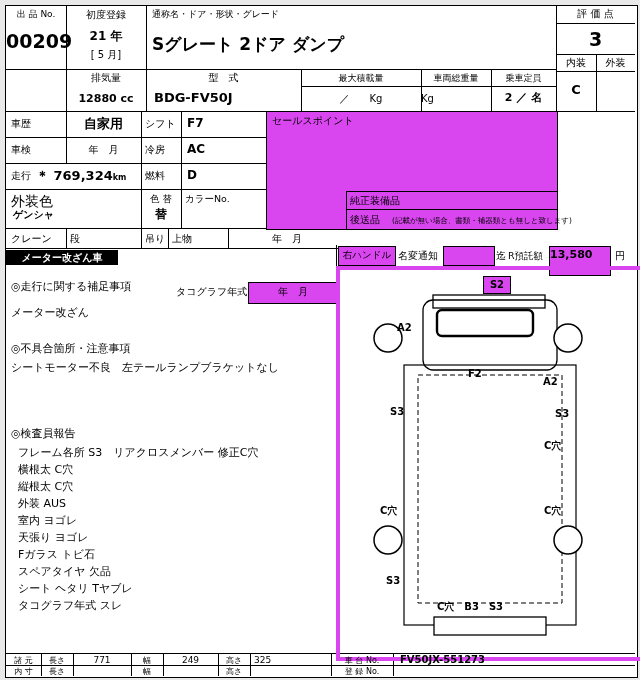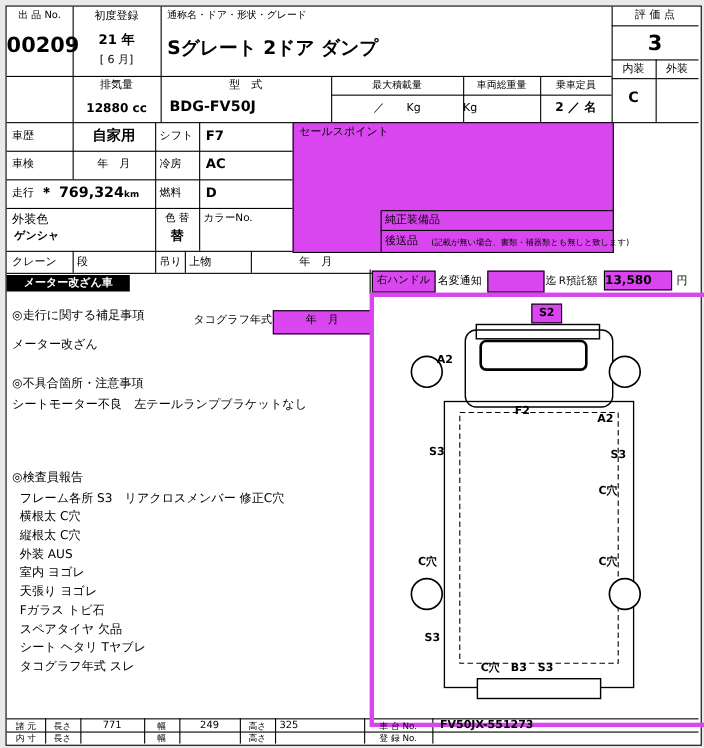--- a/index.html
+++ b/index.html
@@ -58,21 +58,21 @@
   <div class="vl" style="left:157px;top:647px;height:23px"></div>
   <div class="vl" style="left:212px;top:647px;height:23px"></div>
   <div class="vl" style="left:244px;top:647px;height:23px"></div>
   <div class="vl" style="left:325px;top:647px;height:23px"></div>
   <div class="vl" style="left:387px;top:647px;height:23px"></div>
 
   <div class="a c" style="left:0;top:3px;width:60px;font-size:9px">出 品 No.</div>
   <div class="a c b" style="left:0;top:24px;width:60px;font-size:19px">00209</div>
   <div class="a c" style="left:60px;top:3px;width:80px;font-size:10px">初度登録</div>
   <div class="a c b" style="left:60px;top:23px;width:80px;font-size:12px">21 年</div>
-  <div class="a c" style="left:60px;top:43px;width:80px;font-size:10px">[ 6 月]</div>
+  <div class="a c" style="left:60px;top:43px;width:80px;font-size:10px">[ 5 月]</div>
   <div class="a" style="left:146px;top:3px;font-size:9px">通称名・ドア・形状・グレード</div>
   <div class="a b" style="left:146px;top:28px;font-size:17px">Sグレート 2ドア ダンプ</div>
   <div class="a c" style="left:550px;top:2px;width:79px;font-size:10px">評 価 点</div>
   <div class="a c b" style="left:550px;top:22px;width:79px;font-size:19px">3</div>
   <div class="a c" style="left:550px;top:51px;width:40px;font-size:10px">内装</div>
   <div class="a c" style="left:590px;top:51px;width:39px;font-size:10px">外装</div>
   <div class="a c b" style="left:550px;top:76px;width:40px;font-size:13px">C</div>
 
   <div class="a c" style="left:60px;top:66px;width:80px;font-size:10px">排気量</div>
   <div class="a c b" style="left:60px;top:86px;width:80px;font-size:11px">12880 cc</div>
@@ -93,21 +93,21 @@
   <div class="a" style="left:5px;top:138px;font-size:10px">車検</div>
   <div class="a c" style="left:60px;top:138px;width:75px;font-size:10px">年　月</div>
   <div class="a" style="left:139px;top:138px;font-size:10px">冷房</div>
   <div class="a b" style="left:181px;top:136px;font-size:12px">AC</div>
 
   <div class="a" style="left:5px;top:164px;font-size:10px">走行</div>
   <div class="a b" style="left:30px;top:162px;font-size:13px"><span>＊ 769,324</span><span style="font-size:8px">km</span></div>
   <div class="a" style="left:139px;top:164px;font-size:10px">燃料</div>
   <div class="a b" style="left:181px;top:162px;font-size:12px">D</div>
 
-  <div class="a" style="left:5px;top:187px;font-size:11px">外装色</div>
+  <div class="a" style="left:5px;top:187px;font-size:14px">外装色</div>
   <div class="a b" style="left:7px;top:203px;font-size:10px">ゲンシャ</div>
   <div class="a c" style="left:135px;top:187px;width:40px;font-size:9.5px">色 替</div>
   <div class="a c b" style="left:135px;top:201px;width:40px;font-size:12px">替</div>
   <div class="a" style="left:179px;top:187px;font-size:9.5px">カラーNo.</div>
 
   <div class="a" style="left:5px;top:227px;font-size:10px">クレーン</div>
   <div class="a" style="left:64px;top:227px;font-size:10px">段</div>
   <div class="a" style="left:139px;top:227px;font-size:10px">吊り</div>
   <div class="a" style="left:166px;top:227px;font-size:10px">上物</div>
   <div class="a c" style="left:222px;top:227px;width:118px;font-size:10px">年　月</div>
@@ -120,21 +120,21 @@
   <div class="a" style="left:344px;top:208px;font-size:10px">後送品</div>
   <div class="a" style="left:386px;top:210px;font-size:7.5px">(記載が無い場合、書類・補器類とも無しと致します)</div>
 
   <div class="badge" style="left:0;top:244px;width:112px;height:15px;font-size:10px;line-height:15px">メーター改ざん車</div>
 
   <div class="box c" style="left:332px;top:240px;width:56px;height:18px;font-size:9.5px;line-height:16px">右ハンドル</div>
   <div class="a" style="left:392px;top:244px;font-size:10px">名変通知</div>
   <div class="box" style="left:437px;top:240px;width:50px;height:18px"></div>
   <div class="a" style="left:490px;top:244px;font-size:10px">迄</div>
   <div class="a" style="left:502px;top:244px;font-size:9.5px">R預託額</div>
-  <div class="box r b" style="left:543px;top:240px;width:62px;height:18px;font-size:11px;line-height:16px;padding-right:16px;box-sizing:border-box">13,580</div>
+  <div class="box r b" style="left:543px;top:240px;width:62px;height:30px;font-size:11px;line-height:16px;padding-right:16px;box-sizing:border-box">13,580</div>
   <div class="a" style="left:609px;top:244px;font-size:10px">円</div>
 
   <div class="a" style="left:5px;top:274px;font-size:11px">◎走行に関する補足事項</div>
   <div class="a" style="left:170px;top:280px;font-size:10px">タコグラフ年式</div>
   <div class="box c" style="left:242px;top:276px;width:88px;height:20px;font-size:10px;line-height:18px">年　月</div>
   <div class="a" style="left:5px;top:300px;font-size:11px">メーター改ざん</div>
 
   <div class="a" style="left:5px;top:336px;font-size:11px">◎不具合箇所・注意事項</div>
   <div class="a" style="left:5px;top:355px;font-size:11px">シートモーター不良　左テールランプブラケットなし</div>
 

